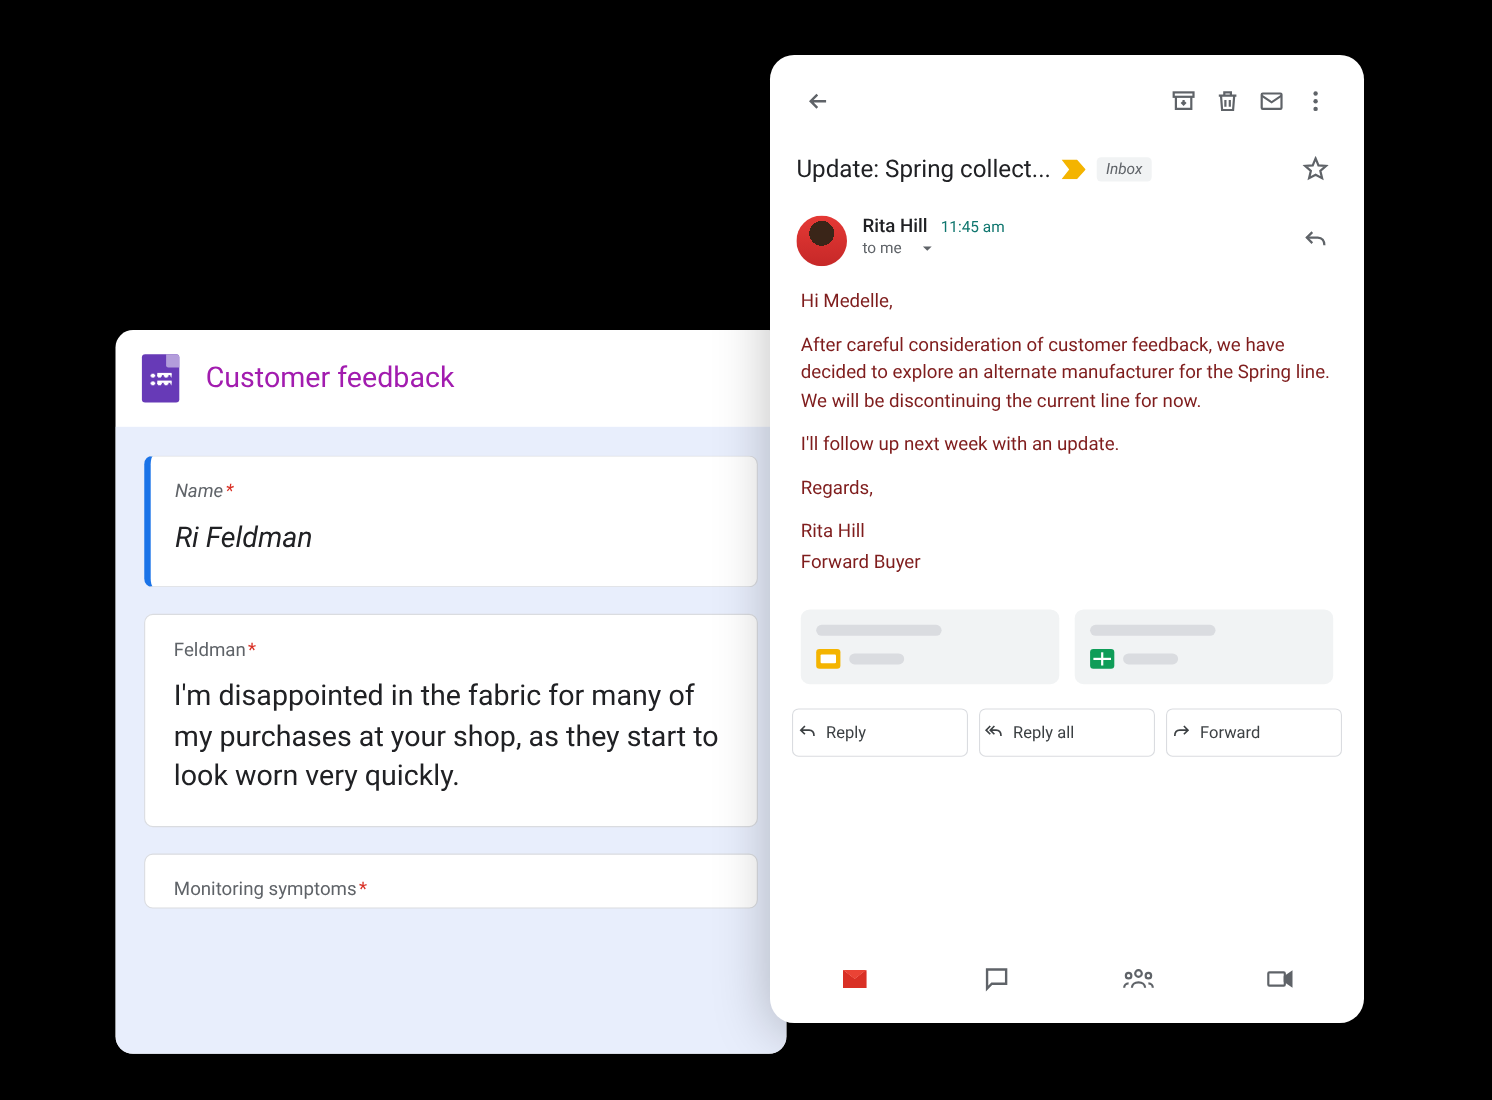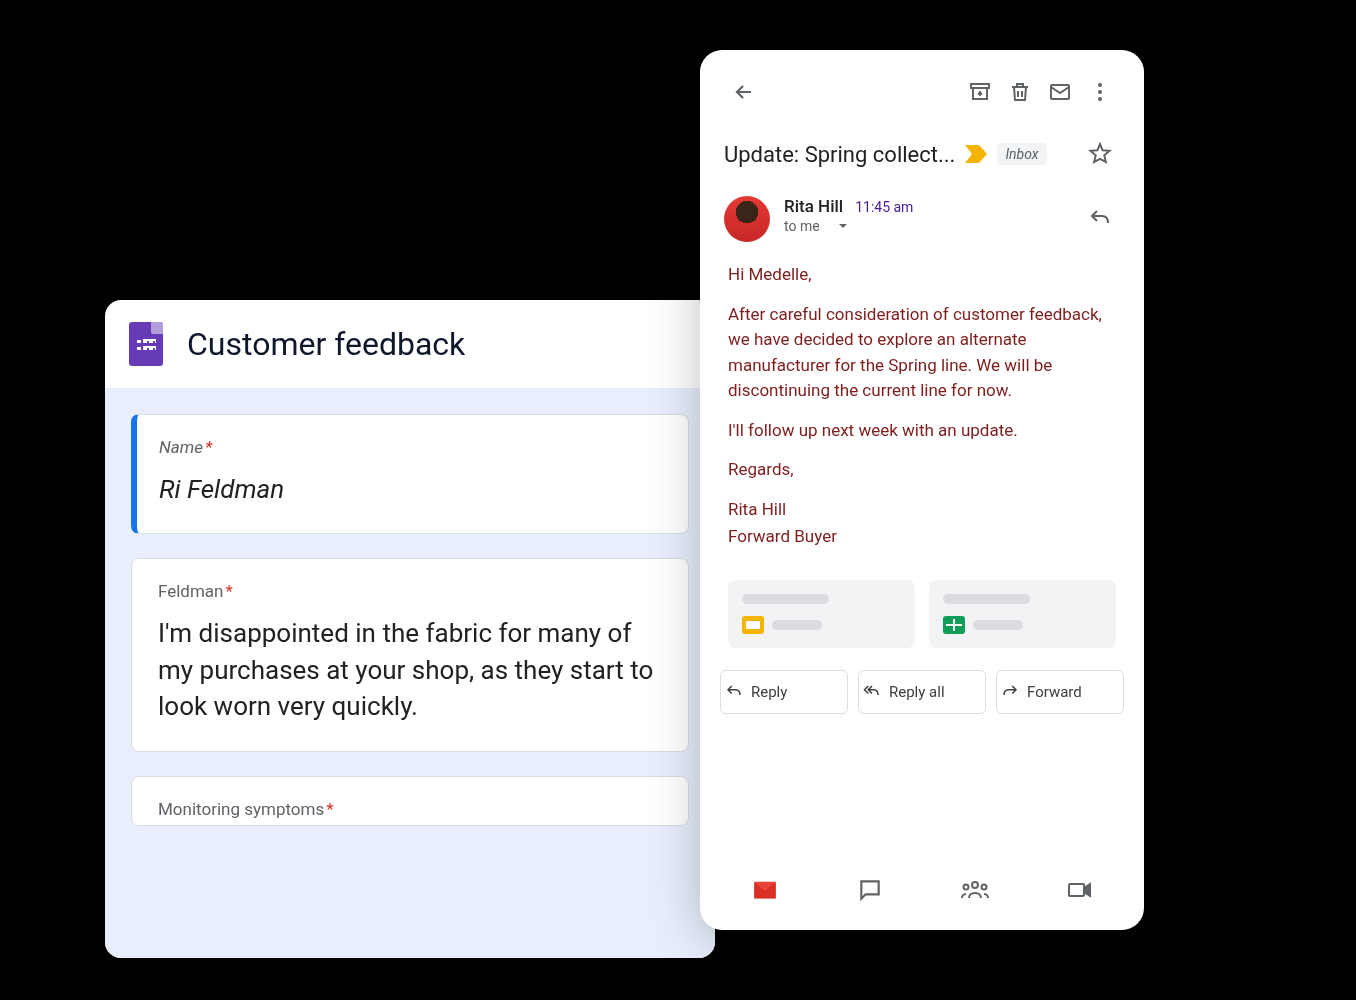--- a/index.html
+++ b/index.html
@@ -48,22 +48,22 @@
       content: "";
       position: absolute;
       left: 7px; top: 16px;
       width: 20px; height: 14px;
       background:
         radial-gradient(circle, #fff 2px, transparent 2px) 0 0/6px 7px,
         linear-gradient(#fff,#fff) 7px 1px/13px 2px no-repeat,
         linear-gradient(#fff,#fff) 7px 8px/13px 2px no-repeat;
     }
     .forms-title {
-      font-size: 32px;
-      color: #0f172a;
+      font-size: 26px;
+      color: #a21caf;
     }
     .forms-body {
       background: #e8eefc;
       padding: 26px 26px 10px 26px;
       height: 570px;
     }
     .question-card {
       background: #fff;
       border: 1px solid #dadce0;
       border-radius: 8px;
@@ -91,21 +91,21 @@
       padding-bottom: 0;
       height: 50px;
       overflow: hidden;
     }
     
     
     .gmail-card {
       position: absolute;
       left: 700px;
       top: 50px;
-      width: 444px;
+      width: 540px;
       height: 880px;
       background: #fff;
       border-radius: 22px;
       box-shadow: 0 8px 50px rgba(0,0,0,0.25);
       display: flex;
       flex-direction: column;
     }
     .gm-topbar {
       display: flex;
       align-items: center;
@@ -156,21 +156,21 @@
     .avatar {
       width: 46px; height: 46px;
       border-radius: 50%;
       background: radial-gradient(circle at 50% 35%, #3a2518 30%, transparent 30%),
                   linear-gradient(#e53935, #c62828);
       flex-shrink: 0;
     }
     .sender-meta { flex: 1; }
     .sender-line1 { display: flex; align-items: baseline; gap: 12px; }
     .sender-name { font-size: 17px; color: #202124; font-weight: 500; }
-    .sender-time { font-size: 14px; color: #4c1d95; }
+    .sender-time { font-size: 14px; color: #0f766e; }
     .sender-line2 {
       font-size: 14px; color: #5f6368;
       display: flex; align-items: center; gap: 17px;
       margin-top: 2px;
     }
     .reply-icon-top { color: #5f6368; padding-top: 6px; }
     
     .gm-body {
       padding: 6px 28px 10px 28px;
       font-size: 17px;

